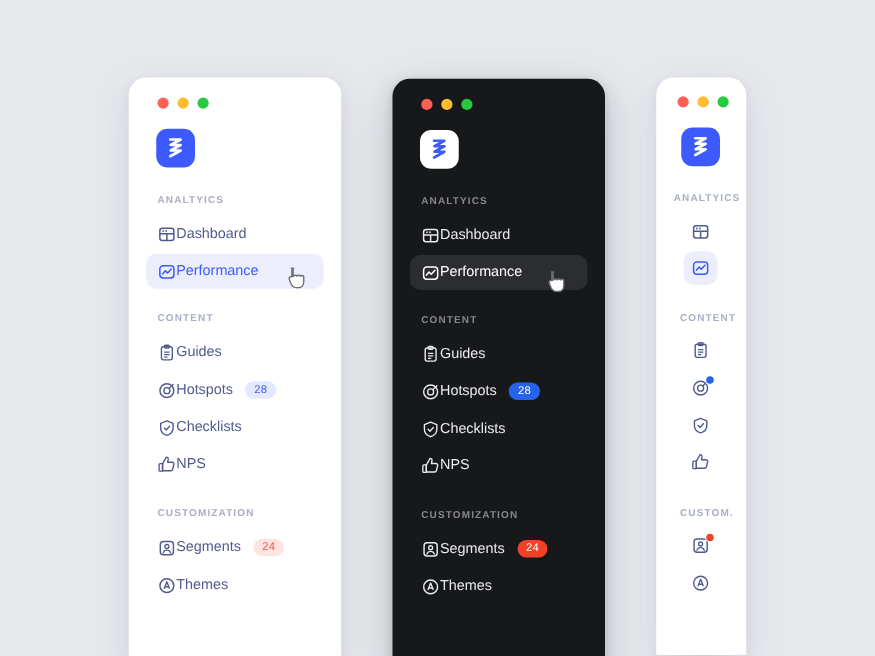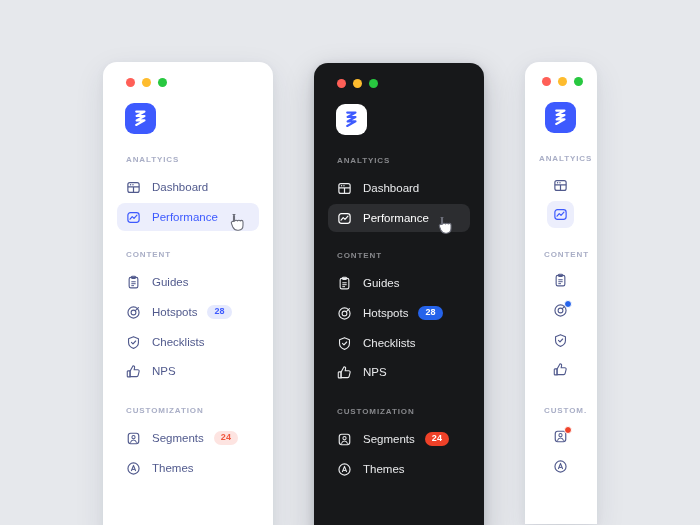--- a/index.html
+++ b/index.html
@@ -74,36 +74,36 @@
     padding: 0 9px;
     box-sizing: border-box;
     cursor: pointer;
   }
   .nav-item .nav-ico {
     width: 15px; height: 15px;
     flex: 0 0 15px;
     display: block;
   }
   .nav-item .nav-label {
-    margin-left: 11px;
+    margin-left: 0;
     font-size: 11.5px;
     white-space: nowrap;
   }
   .light .nav-item .nav-label { color: #515a8d; }
   .light .nav-item.active      { background: #eceefc; }
   .light .nav-item.active .nav-label { color: #3d5afe; }
   .dark  .nav-item .nav-label { color: #e9eaec; }
   .dark  .nav-item.active     { background: #2c2d30; }
   .dark  .nav-item.active .nav-label { color: #ffffff; }
 
   
   .badge {
     margin-left: 10px;
     font-size: 9px;
-    font-weight: 700;
+    font-weight: 400;
     border-radius: 9px;
     padding: 2px 7px 3px;
     line-height: 1;
     letter-spacing: 0.2px;
   }
   .light .badge.blue { background:#e5e9fd; color:#3d5afe; }
   .light .badge.red  { background:#fde4e1; color:#f0573f; }
   .dark  .badge.blue { background:#2563eb; color:#ffffff; }
   .dark  .badge.red  { background:#ef4128; color:#ffffff; }
 

